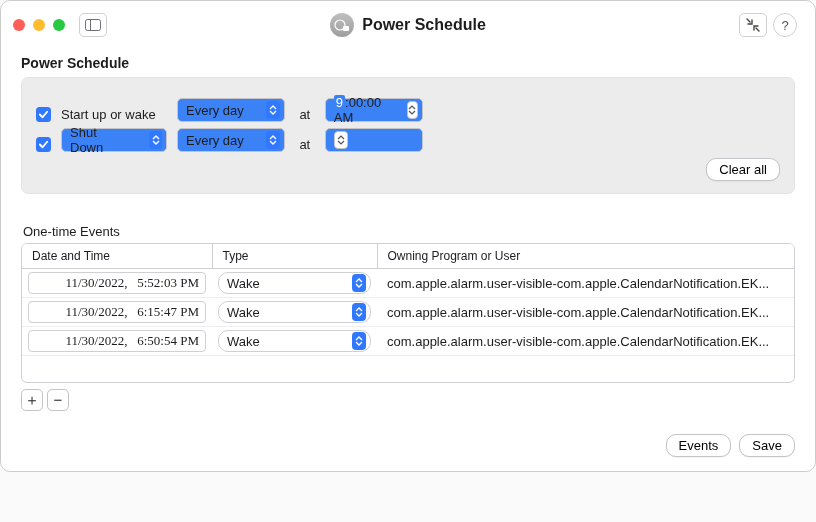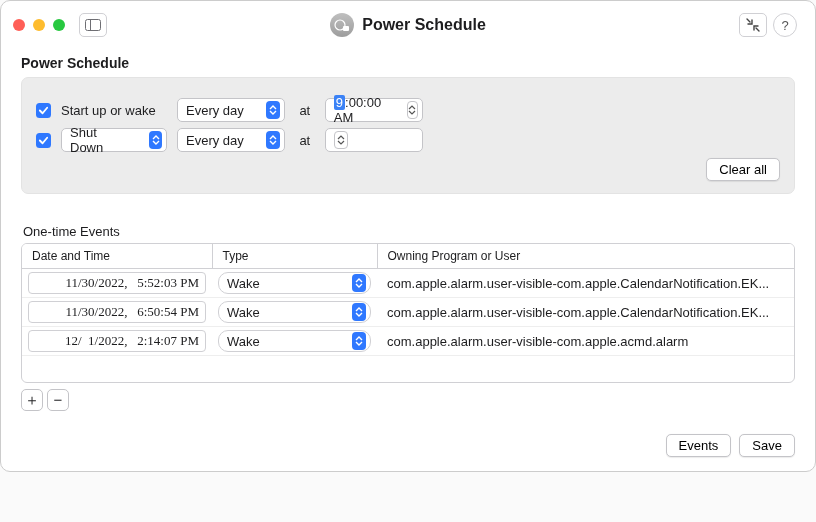--- a/index.html
+++ b/index.html
@@ -79,30 +79,30 @@
   .section-title { font-weight: 700; font-size: 14px; margin: 0 0 6px 0; }
   .group-label { font-size: 12px; color: var(--text); margin: 6px 0 2px 4px; }
 
   .repeating-panel {
     background: var(--panel);
     border-radius: 7px;
     padding: 14px 14px 12px 14px;
     border: 0.5px solid #e3e3e3;
     margin-bottom: 30px;
   }
-  .row { display: flex; align-items: center; gap: 10px; margin: 6px 0; }
+  .row { display: flex; align-items: flex-end; gap: 10px; margin: 6px 0; }
   .checkbox {
     width: 15px; height: 15px; border-radius: 3.5px;
     background: #2f78ff;
     display: inline-flex; align-items:center; justify-content:center;
   }
   .checkbox svg { width: 11px; height: 11px; }
   .label-static { width: 106px; }
   .select, .time-field {
-    background: #ffffff;
+    background: #3b82f6;
     border: 0.5px solid #c4c4c8;
     border-radius: 5px;
     height: 24px;
     display: inline-flex; align-items: center;
     padding: 0 4px 0 8px;
     font-size: 13px;
     gap: 22px;
   }
   .select { min-width: 98px; }
   .select.shutdown { min-width: 88px; }
@@ -115,21 +115,21 @@
   .arrows svg, .stepper svg { width: 8px; }
   .time-field { width: 98px; justify-content: space-between; }
   .time-text { font-variant-numeric: tabular-nums; }
   .time-sel { background:#3b82f6; color:#fff; padding:0 2px; border-radius:2px;}
   .at-label { width: 20px; text-align: center; }
 
   .clear-row { display:flex; justify-content:flex-end; margin-top: 6px;}
   .btn {
     background: #fff;
     border: 0.5px solid #c4c4c8;
-    border-radius: 5px;
+    border-radius: 10px;
     padding: 3px 12px;
     font-size: 13px;
     cursor: pointer;
     box-shadow: 0 0.5px 1px rgba(0,0,0,0.08);
   }
 
   
   .onetime-label { font-size: 13px; margin: 0 0 4px 2px; }
   .table-wrap { border: 0.5px solid var(--border); border-radius: 6px; overflow: hidden; }
   table { border-collapse: collapse; width: 100%; table-layout: fixed; }
@@ -336,58 +336,58 @@
                     </svg>
                   </span>
                 </div>
               </td>
               <td>
                 <div class="owner-text">com.apple.alarm.user-visible-com.apple.CalendarNotification.EK...</div>
               </td>
             </tr>
             <tr>
               <td>
-                <div class="dt-cell">11/30/2022,   6:50:54 PM</div>
+                <div class="dt-cell">11/30/2022,   6:15:47 PM</div>
               </td>
               <td>
                 <div class="type-cell">
                   <span>Wake</span>
                   <span class="arrows">
                     <svg viewBox="0 0 8 5">
                       <path d="M1 4 L4 1 L7 4" stroke="#fff" stroke-width="1.4" fill="none"></path>
                     </svg>
                     <svg viewBox="0 0 8 5">
                       <path d="M1 1 L4 4 L7 1" stroke="#fff" stroke-width="1.4" fill="none"></path>
                     </svg>
                   </span>
                 </div>
               </td>
               <td>
                 <div class="owner-text">com.apple.alarm.user-visible-com.apple.CalendarNotification.EK...</div>
               </td>
             </tr>
             <tr>
               <td>
-                <div class="dt-cell">12/  1/2022,   2:14:07 PM</div>
+                <div class="dt-cell">11/30/2022,   6:50:54 PM</div>
               </td>
               <td>
                 <div class="type-cell">
                   <span>Wake</span>
                   <span class="arrows">
                     <svg viewBox="0 0 8 5">
                       <path d="M1 4 L4 1 L7 4" stroke="#fff" stroke-width="1.4" fill="none"></path>
                     </svg>
                     <svg viewBox="0 0 8 5">
                       <path d="M1 1 L4 4 L7 1" stroke="#fff" stroke-width="1.4" fill="none"></path>
                     </svg>
                   </span>
                 </div>
               </td>
               <td>
-                <div class="owner-text">com.apple.alarm.user-visible-com.apple.acmd.alarm</div>
+                <div class="owner-text">com.apple.alarm.user-visible-com.apple.CalendarNotification.EK...</div>
               </td>
             </tr>
             <tr class="table-spacer">
               <td colspan="3"></td>
             </tr>
           </tbody>
       </table>
     </div>
     <div class="add-remove">
       <div class="sq-btn">

